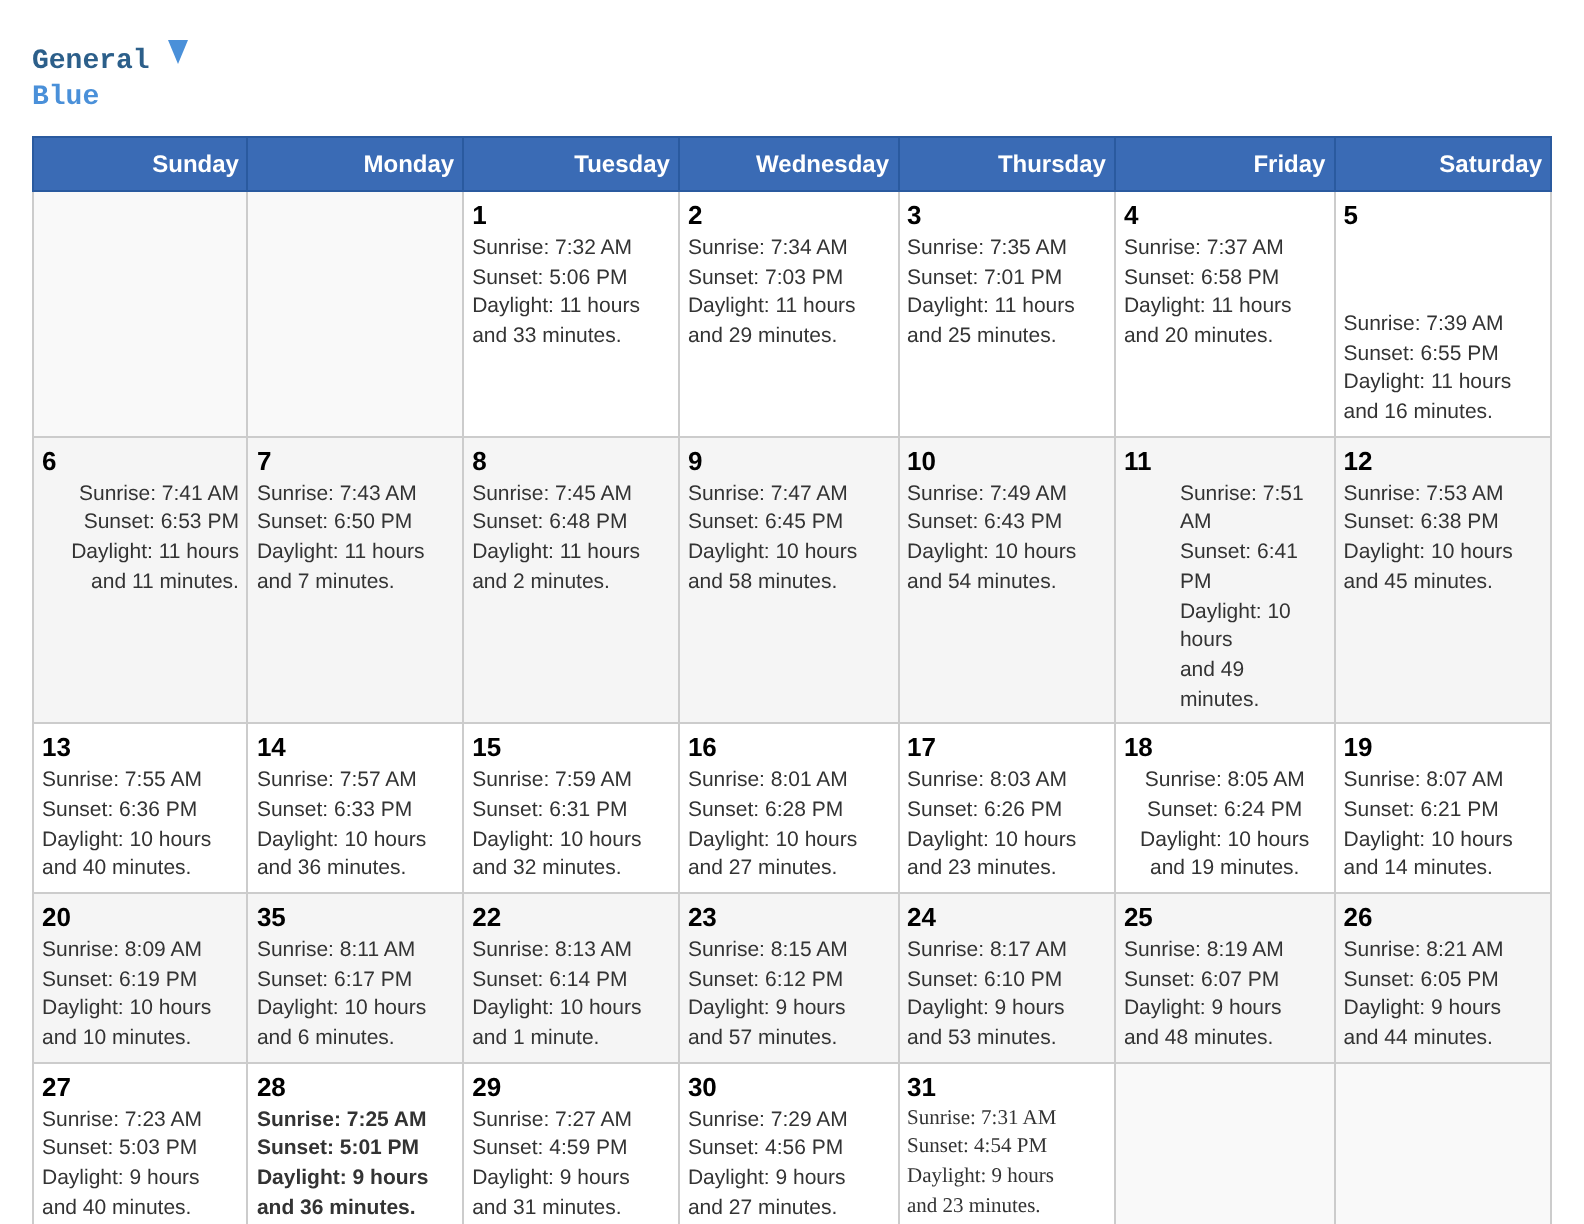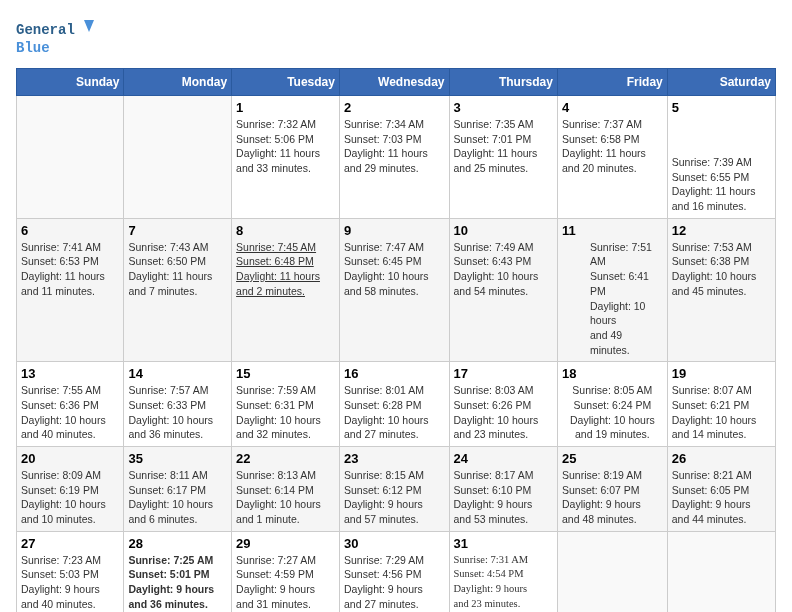--- a/index.html
+++ b/index.html
@@ -139,35 +139,35 @@
           <span class="day-num">5</span>
           <div class="day-detail" style="white-space: pre-line; margin-top: 40px;">Sunrise: 7:39 AM
 Sunset: 6:55 PM
 Daylight: 11 hours
 and 16 minutes.</div>
         </td>
       </tr>
       <tr>
         <td>
           <span class="day-num">6</span>
-          <div class="day-detail" style="white-space: pre-line;">Sunrise: 7:41 AM
+          <div class="day-detail" style="white-space: pre-line; text-align: right;">Sunrise: 7:41 AM
 Sunset: 6:53 PM
 Daylight: 11 hours
 and 11 minutes.</div>
         </td>
         <td>
           <span class="day-num">7</span>
           <div class="day-detail" style="white-space: pre-line;">Sunrise: 7:43 AM
 Sunset: 6:50 PM
 Daylight: 11 hours
 and 7 minutes.</div>
         </td>
         <td>
           <span class="day-num">8</span>
-          <div class="day-detail" style="white-space: pre-line; text-decoration: underline;">Sunrise: 7:45 AM
+          <div class="day-detail" style="white-space: pre-line;">Sunrise: 7:45 AM
 Sunset: 6:48 PM
 Daylight: 11 hours
 and 2 minutes.</div>
         </td>
         <td>
           <span class="day-num">9</span>
           <div class="day-detail" style="white-space: pre-line;">Sunrise: 7:47 AM
 Sunset: 6:45 PM
 Daylight: 10 hours
 and 58 minutes.</div>

